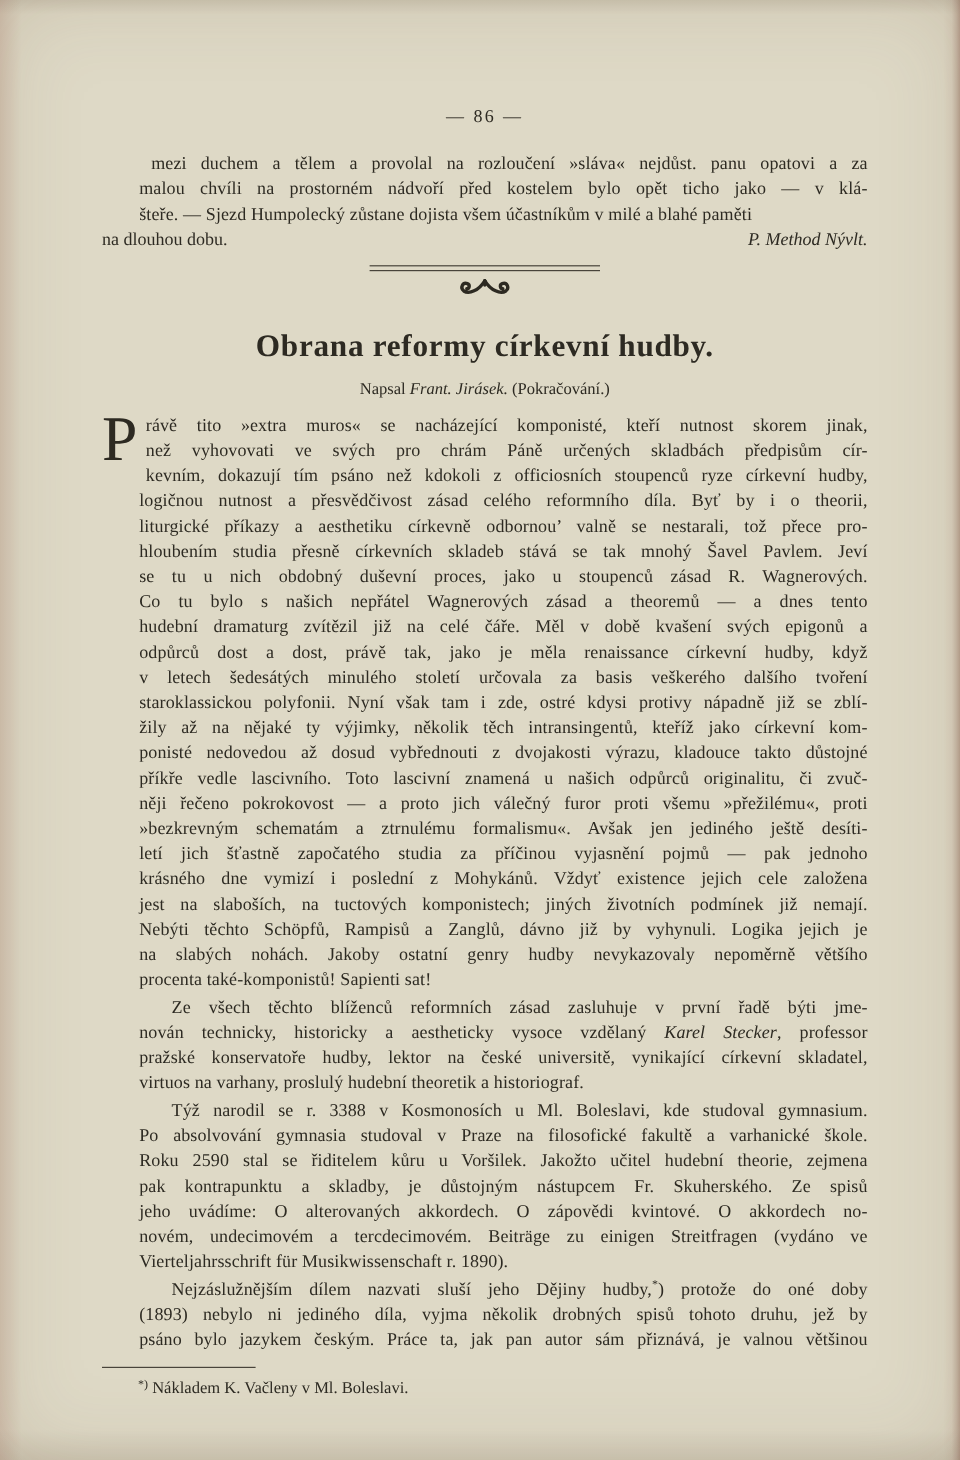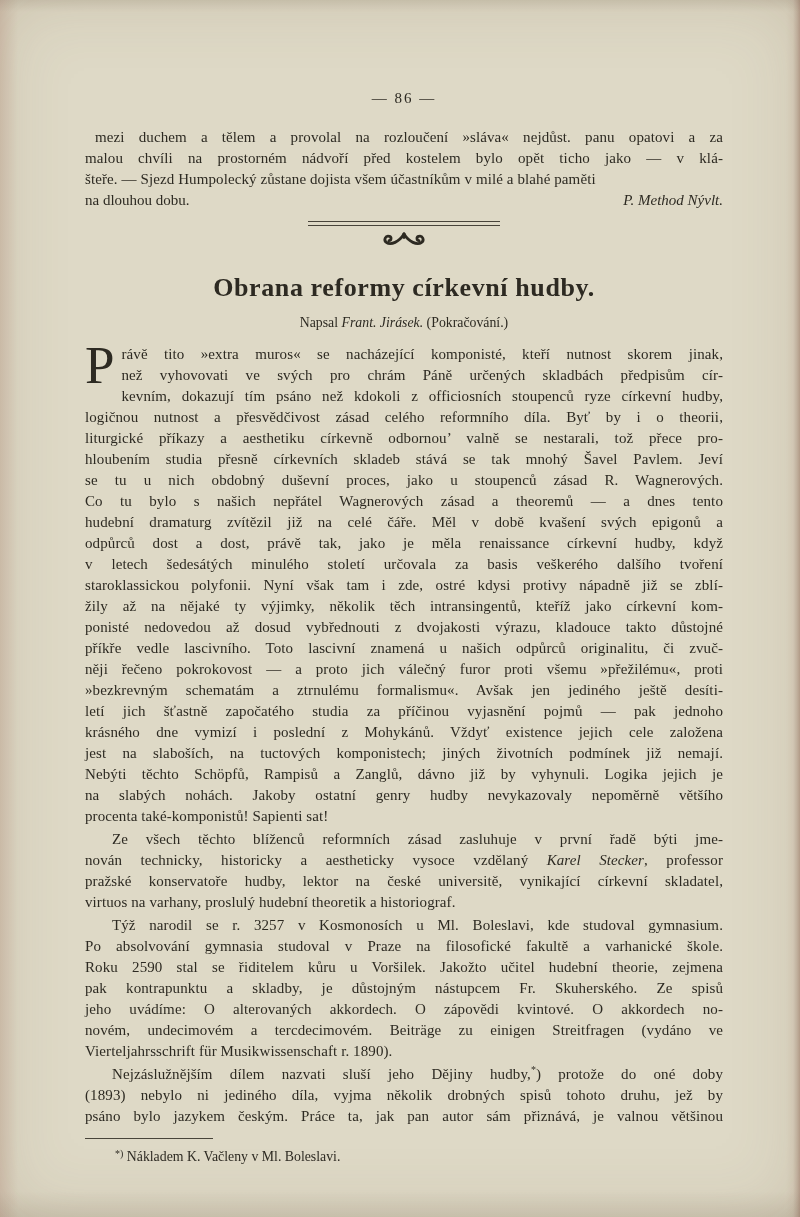--- a/index.html
+++ b/index.html
@@ -21,20 +21,21 @@
 
   .column { position:absolute; left:85px; top:0; width:638px; }
 
   .pagenum { padding-top:90px; text-align:center; font-size:15px; letter-spacing:2px; }
 
   .intro { margin-top:20px; }
   .line {
     font-size:15px; line-height:21px;
     text-align:justify; text-align-last:justify; text-justify:inter-word;
     letter-spacing:0.1px;
+    margin-left:31px;
   }
   .line.last { text-align-last:left; }
   .justify-last .line.last { text-align-last:justify; }
   .intro .line:first-child { text-indent:10px; }
   .splitline { display:flex; justify-content:space-between; font-size:15px; line-height:21px; }
   .attribution { font-style:italic; }
 
   .divider { margin-top:10px; text-align:center; }
   .rule-double { width:192px; margin:0 auto; height:3px;
     border-top:1.6px solid #48443a; border-bottom:1px solid #48443a; }
@@ -134,21 +135,21 @@
           <div class="line last">procenta také-komponistů! Sapienti sat!</div>
         </div>
     </div>
     <div class="para indent-first">
         <div class="line">Ze všech těchto blíženců reformních zásad zasluhuje v první řadě býti jme-</div>
         <div class="line">nován technicky, historicky a aestheticky vysoce vzdělaný <i>Karel Stecker</i>, professor</div>
         <div class="line">pražské konservatoře hudby, lektor na české universitě, vynikající církevní skladatel,</div>
         <div class="line last">virtuos na varhany, proslulý hudební theoretik a historiograf.</div>
       </div>
     <div class="para indent-first">
-        <div class="line">Týž narodil se r. 3257 v Kosmonosích u Ml. Boleslavi, kde studoval gymnasium.</div>
+        <div class="line">Týž narodil se r. 3388 v Kosmonosích u Ml. Boleslavi, kde studoval gymnasium.</div>
         <div class="line">Po absolvování gymnasia studoval v Praze na filosofické fakultě a varhanické škole.</div>
         <div class="line">Roku 2590 stal se řiditelem kůru u Voršilek. Jakožto učitel hudební theorie, zejmena</div>
         <div class="line">pak kontrapunktu a skladby, je důstojným nástupcem Fr. Skuherského. Ze spisů</div>
         <div class="line">jeho uvádíme: O alterovaných akkordech. O zápovědi kvintové. O akkordech no-</div>
         <div class="line">novém, undecimovém a tercdecimovém. Beiträge zu einigen Streitfragen (vydáno ve</div>
         <div class="line last">Vierteljahrsschrift für Musikwissenschaft r. 1890).</div>
       </div>
     <div class="para indent-first justify-last">
         <div class="line">Nejzáslužnějším dílem nazvati sluší jeho Dějiny hudby,<sup>*</sup>) protože do oné doby</div>
         <div class="line">(1893) nebylo ni jediného díla, vyjma několik drobných spisů tohoto druhu, jež by</div>

